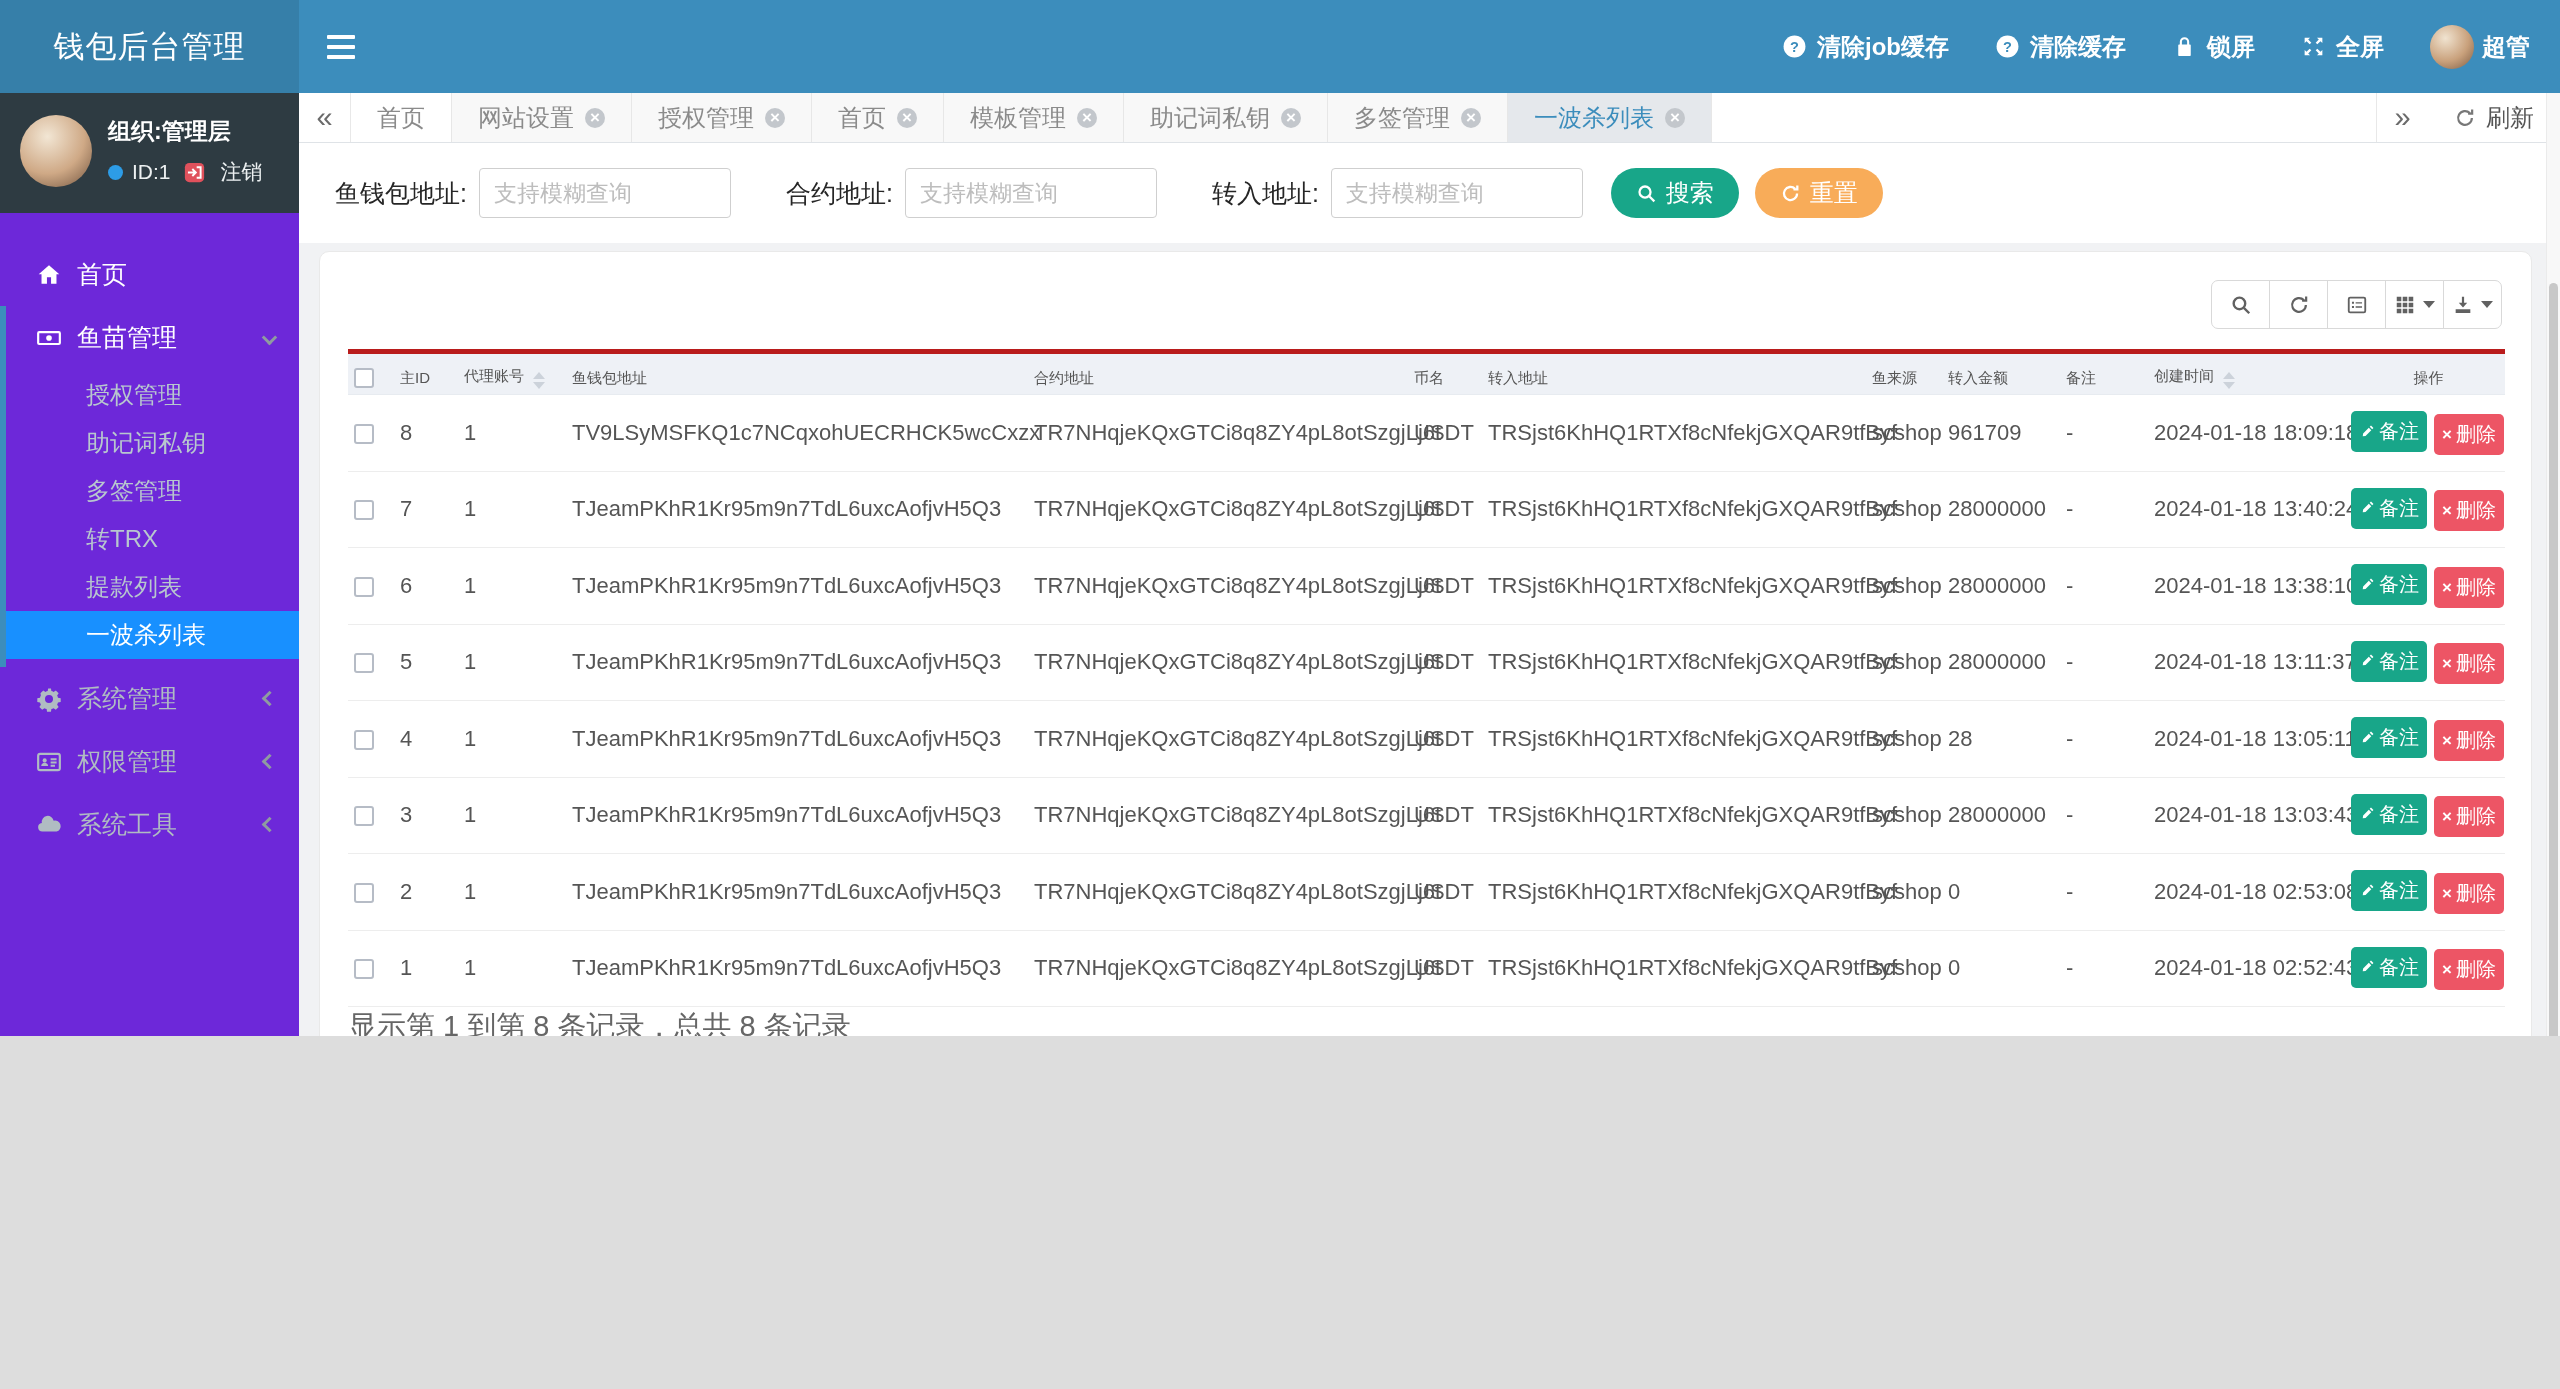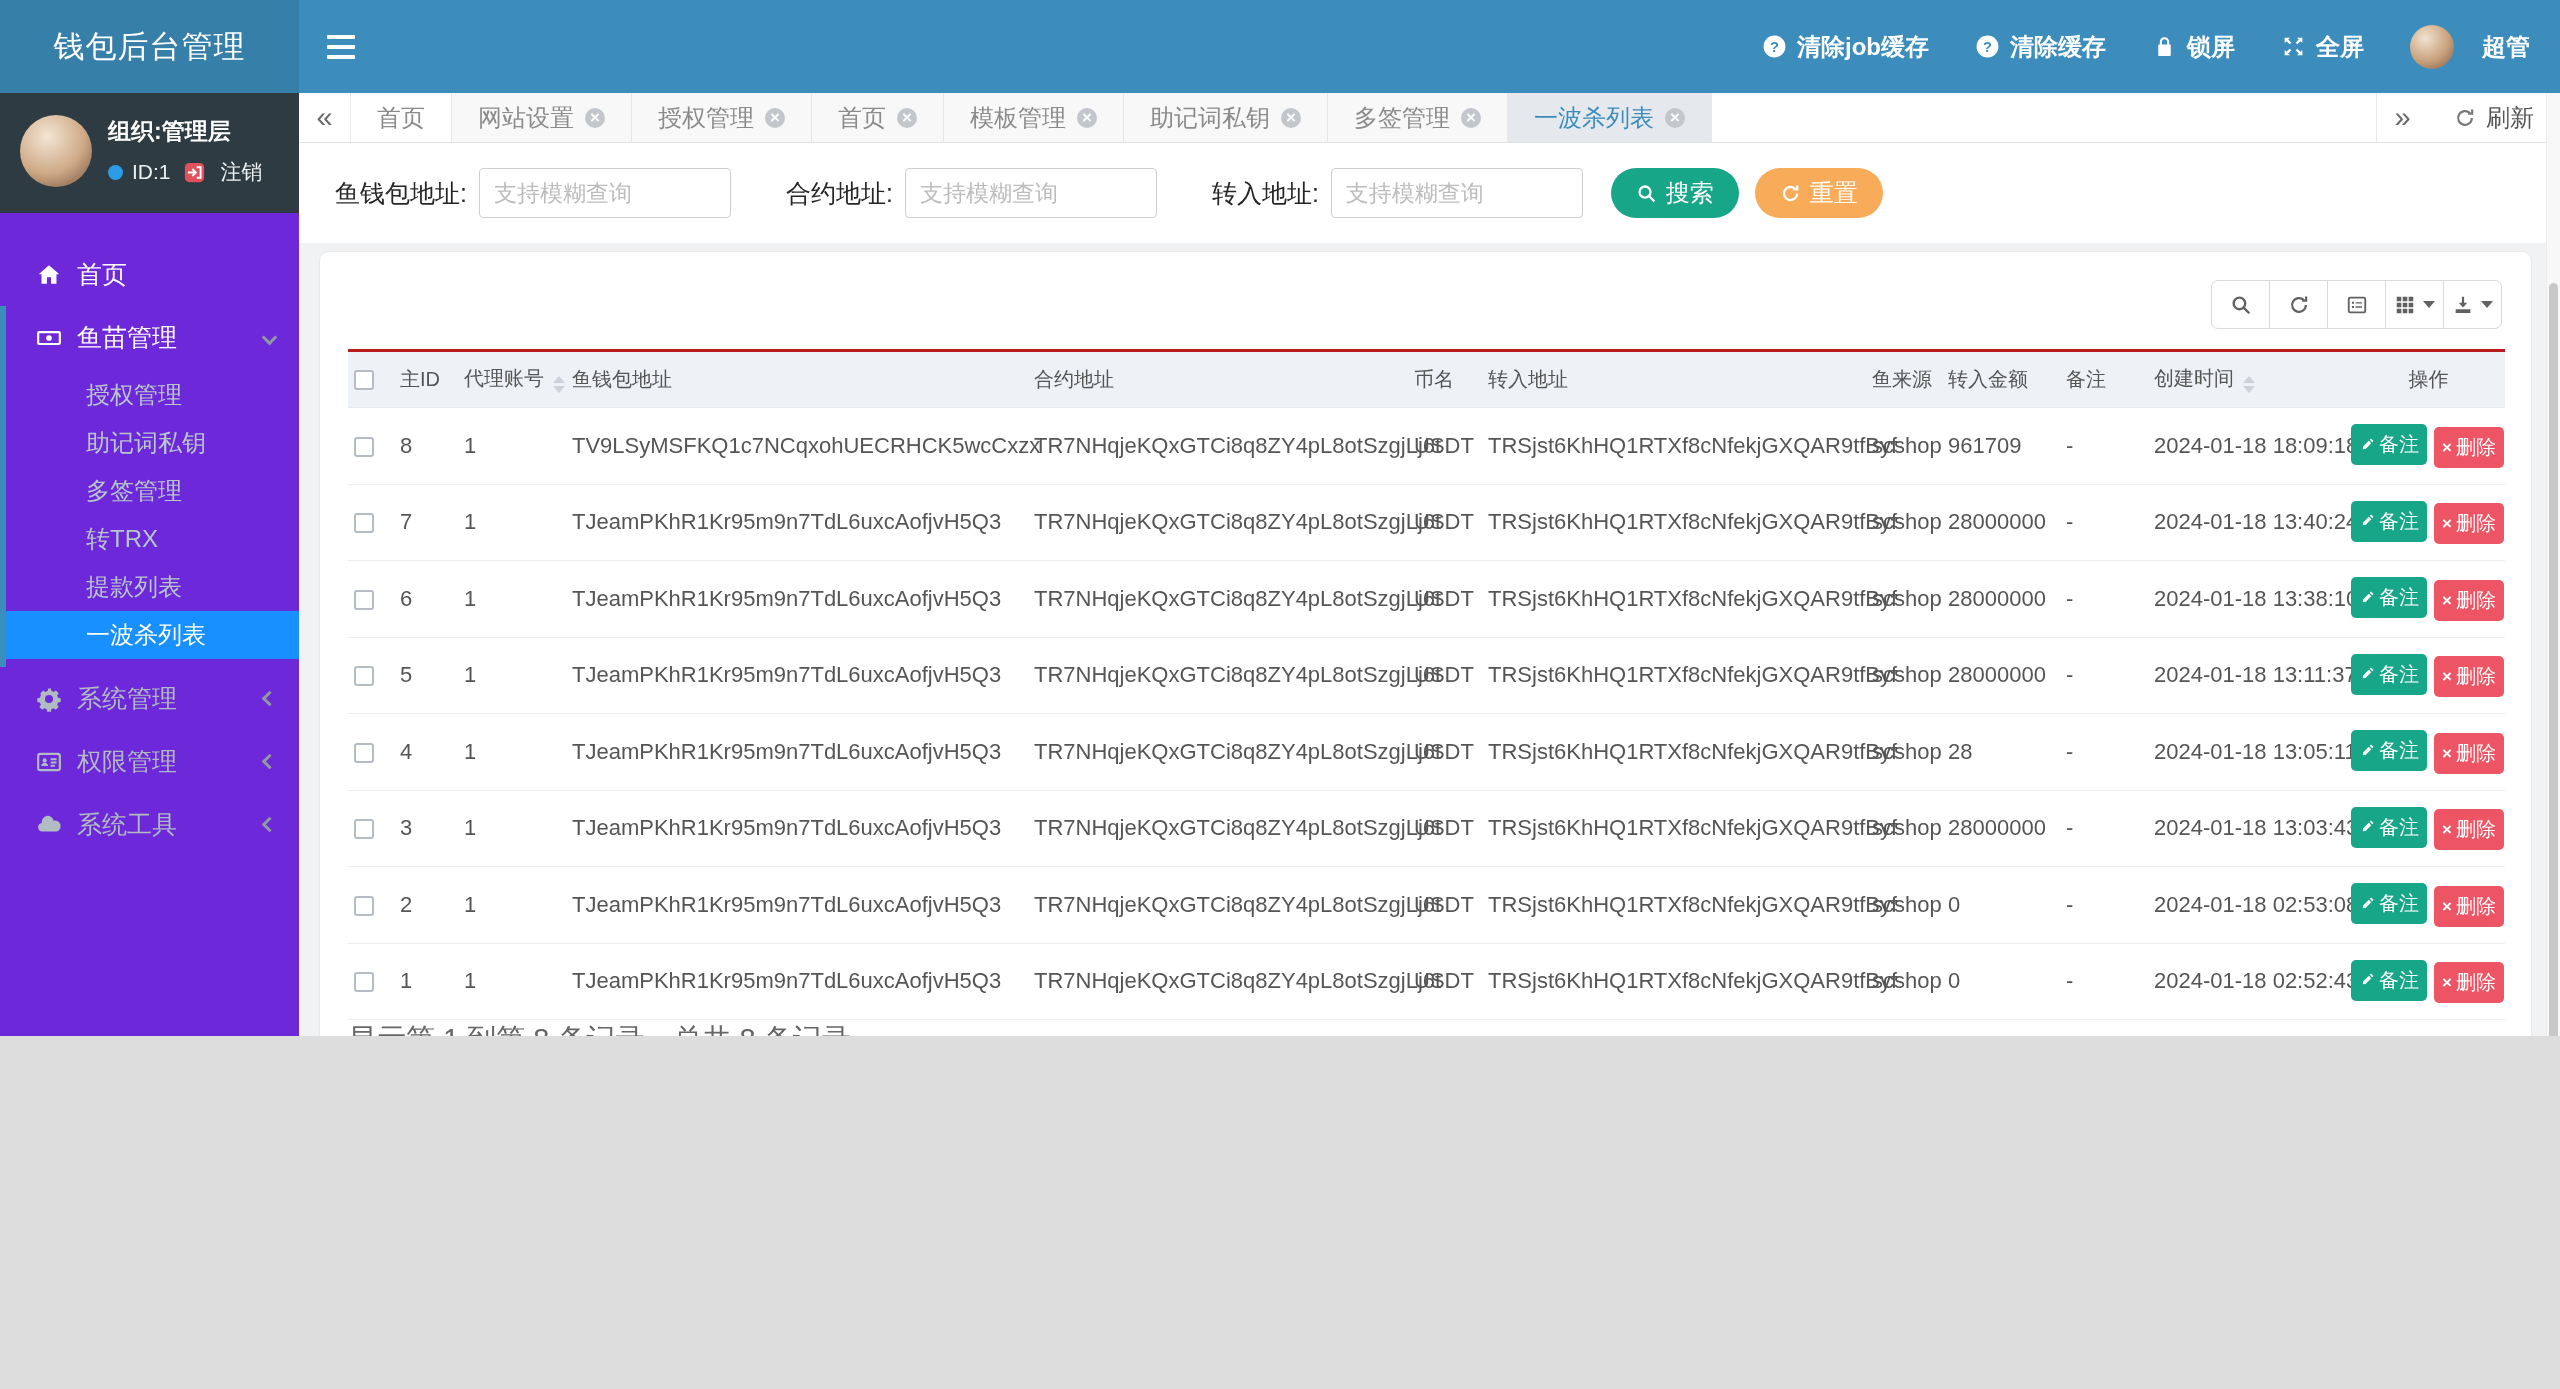--- a/index.html
+++ b/index.html
@@ -10,21 +10,21 @@
   
   .topbar{display:flex;height:93px}
   .logo{width:299px;background:#367fa9;color:#fff;font-size:31px;display:flex;align-items:center;justify-content:center;letter-spacing:1px;cursor:pointer}
   .topbar-rest{flex:1;background:#3c8dbc;display:flex;align-items:center;padding-right:30px}
   .hamburger{padding:0 28px;height:93px;display:flex;flex-direction:column;justify-content:center;gap:6px;cursor:pointer}
   .hamburger span{width:28px;height:4px;background:#fff;border-radius:1px}
   .tb-spacer{flex:1}
   .tb-actions{display:flex;align-items:center;gap:46px}
   .tb-action{display:flex;align-items:center;gap:10px;color:#fff;font-weight:700;font-size:24px;cursor:pointer}
   .tb-action .ico svg{width:25px;height:25px}
-  .tb-user{display:flex;align-items:center;gap:28px;margin-left:46px;color:#fff;font-weight:700;font-size:24px;cursor:pointer}
+  .tb-user{display:flex;align-items:center;gap:8px;margin-left:46px;color:#fff;font-weight:700;font-size:24px;cursor:pointer}
   .tb-avatar{width:44px;height:44px;border-radius:50%;display:inline-block;
     background:radial-gradient(circle at 35% 30%,#f0e3d0,#c9a17c 55%,#7a5a42)}
 
   
   .page-body{display:flex;height:1296px}
 
   
   .sidebar{width:299px;background:#6d28d9;position:relative;flex:none}
   .user-panel{display:flex;gap:16px;padding:22px 14px 26px 20px;align-items:center;background:#2e3b42}
   .avatar-lg{width:72px;height:72px;border-radius:50%;flex:none;
@@ -85,21 +85,21 @@
   .card{position:absolute;left:20px;right:28px;top:8px;height:934px;background:#fff;border:1px solid #e9e9e9;border-radius:10px;padding:26px 28px}
   .toolbar{display:flex;justify-content:flex-end;margin:2px 1px 20px 0}
   .tbtn{width:59px;height:49px;border:1px solid #d9d9d9;background:#fff;display:flex;align-items:center;justify-content:center;color:#616161;margin-left:-1px;cursor:pointer}
   .tbtn.first{border-radius:7px 0 0 7px}
   .tbtn.last{border-radius:0 7px 7px 0}
   .tbtn svg{width:22px;height:22px}
   .caret{margin-left:7px;border-left:6px solid transparent;border-right:6px solid transparent;border-top:7px solid #616161}
 
   
   .grid{width:100%;border-collapse:collapse;table-layout:fixed}
-  .grid th{background:#eef1f6;font-weight:400;color:#555;font-size:20px;text-align:left;padding:13px 4px 14px 6px;border-top:3px solid #b91c1c;border-bottom:1px solid #e7ebf0;white-space:nowrap;overflow:visible}
+  .grid th{background:#eef1f6;font-weight:400;color:#555;font-size:15px;text-align:left;padding:13px 4px 5px 6px;border-top:5px solid #b91c1c;border-bottom:1px solid #e7ebf0;white-space:nowrap;overflow:visible}
   .grid td{padding:16px 2px 16px 6px;border-bottom:1px solid #ededed;color:#555;font-size:22px;white-space:nowrap;overflow:visible}
   th.sel{width:46px}
   th.col-id{width:64px} th.col-agent{width:108px} th.col-wallet{width:462px}
   th.col-contract{width:380px} th.col-coin{width:74px} th.col-to{width:384px}
   th.col-source{width:76px} th.col-amount{width:118px} th.col-note{width:88px}
   th.col-created{width:202px} th.col-actions{width:155px;text-align:center}
   td.col-actions{text-align:center;padding-left:0;padding-right:0}
   .cb{width:20px;height:20px;border:2px solid #b6bcc6;border-radius:3px;background:#fff;display:inline-block;vertical-align:middle;cursor:pointer}
   .sort{display:inline-flex;flex-direction:column;gap:3px;margin-left:9px;vertical-align:2px}
   .sort i{display:block;width:0;height:0}

